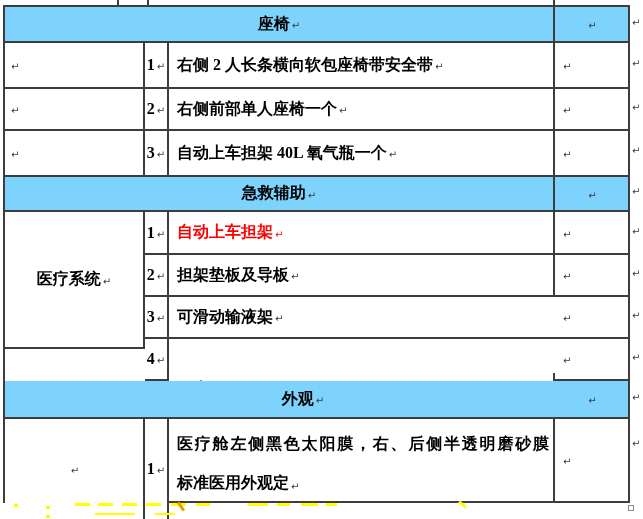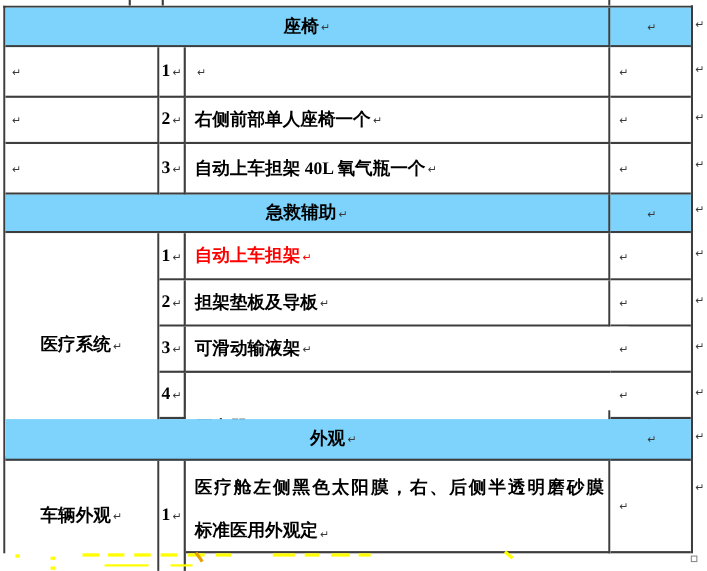--- a/index.html
+++ b/index.html
@@ -54,20 +54,21 @@
   </div>
 
   <div class="cell emptyLabel" style="left:5px;top:43px;width:140px;height:46px;">
       <span class="mark">↵</span>
     </div>
   <div class="cell numCell" style="left:145px;top:43px;width:24px;height:46px;">
       <span>1</span>
       <span class="mark">↵</span>
     </div>
   <div class="cell descCell" style="left:169px;top:43px;width:386px;height:46px;">
+      <span>右侧 2 人长条横向软包座椅带安全带</span>
       <span class="mark">↵</span>
     </div>
   <div class="cell checkCell noRight" style="left:555px;top:43px;width:73px;height:46px;">
       <span class="mark">↵</span>
     </div>
 
   <div class="cell emptyLabel" style="left:5px;top:89px;width:140px;height:42px;">
       <span class="mark">↵</span>
     </div>
   <div class="cell numCell" style="left:145px;top:89px;width:24px;height:42px;">
@@ -98,21 +99,21 @@
     </div>
 
   <div class="cell gray hdr" style="left:5px;top:177px;width:550px;height:35px;">
     <span>急救辅助</span>
       <span class="mark">↵</span>
   </div>
   <div class="cell gray hdr noRight" style="left:555px;top:177px;width:73px;height:35px;">
     <span class="mark">↵</span>
   </div>
 
-  <div class="cell labelCell" style="left:5px;top:212px;width:140px;height:205px;">
+  <div class="cell labelCell" style="left:5px;top:212px;width:140px;height:137px;">
     <span>医疗系统</span>
       <span class="mark">↵</span>
   </div>
 
   <div class="cell numCell" style="left:145px;top:212px;width:24px;height:43px;">
       <span>1</span>
       <span class="mark">↵</span>
     </div>
   <div class="cell descCell red" style="left:169px;top:212px;width:386px;height:43px;">
       <span>自动上车担架</span>
@@ -160,21 +161,20 @@
 
   <div class="cell gray hdr" style="left:5px;top:381px;width:586px;height:38px;padding-left:12px;">
     <span>外观</span>
       <span class="mark">↵</span>
   </div>
   <div class="cell gray hdr noRight" style="left:555px;top:381px;width:73px;height:38px;">
     <span class="mark">↵</span>
   </div>
 
   <div class="cell labelCell noBottom" style="left:5px;top:419px;width:140px;height:100px;">
-    <span>车辆外观</span>
       <span class="mark">↵</span>
   </div>
   <div class="cell numCell noBottom" style="left:145px;top:419px;width:24px;height:100px;">
       <span>1</span>
       <span class="mark">↵</span>
     </div>
   <div class="cell twoLine" style="left:169px;top:419px;width:386px;height:84px;">
     <div class="ln ln1">医疗舱左侧黑色太阳膜，右、后侧半透明磨砂膜，</div>
     <div class="ln"><span>标准医用外观定</span><span class="mark">↵</span></div>
   </div>

